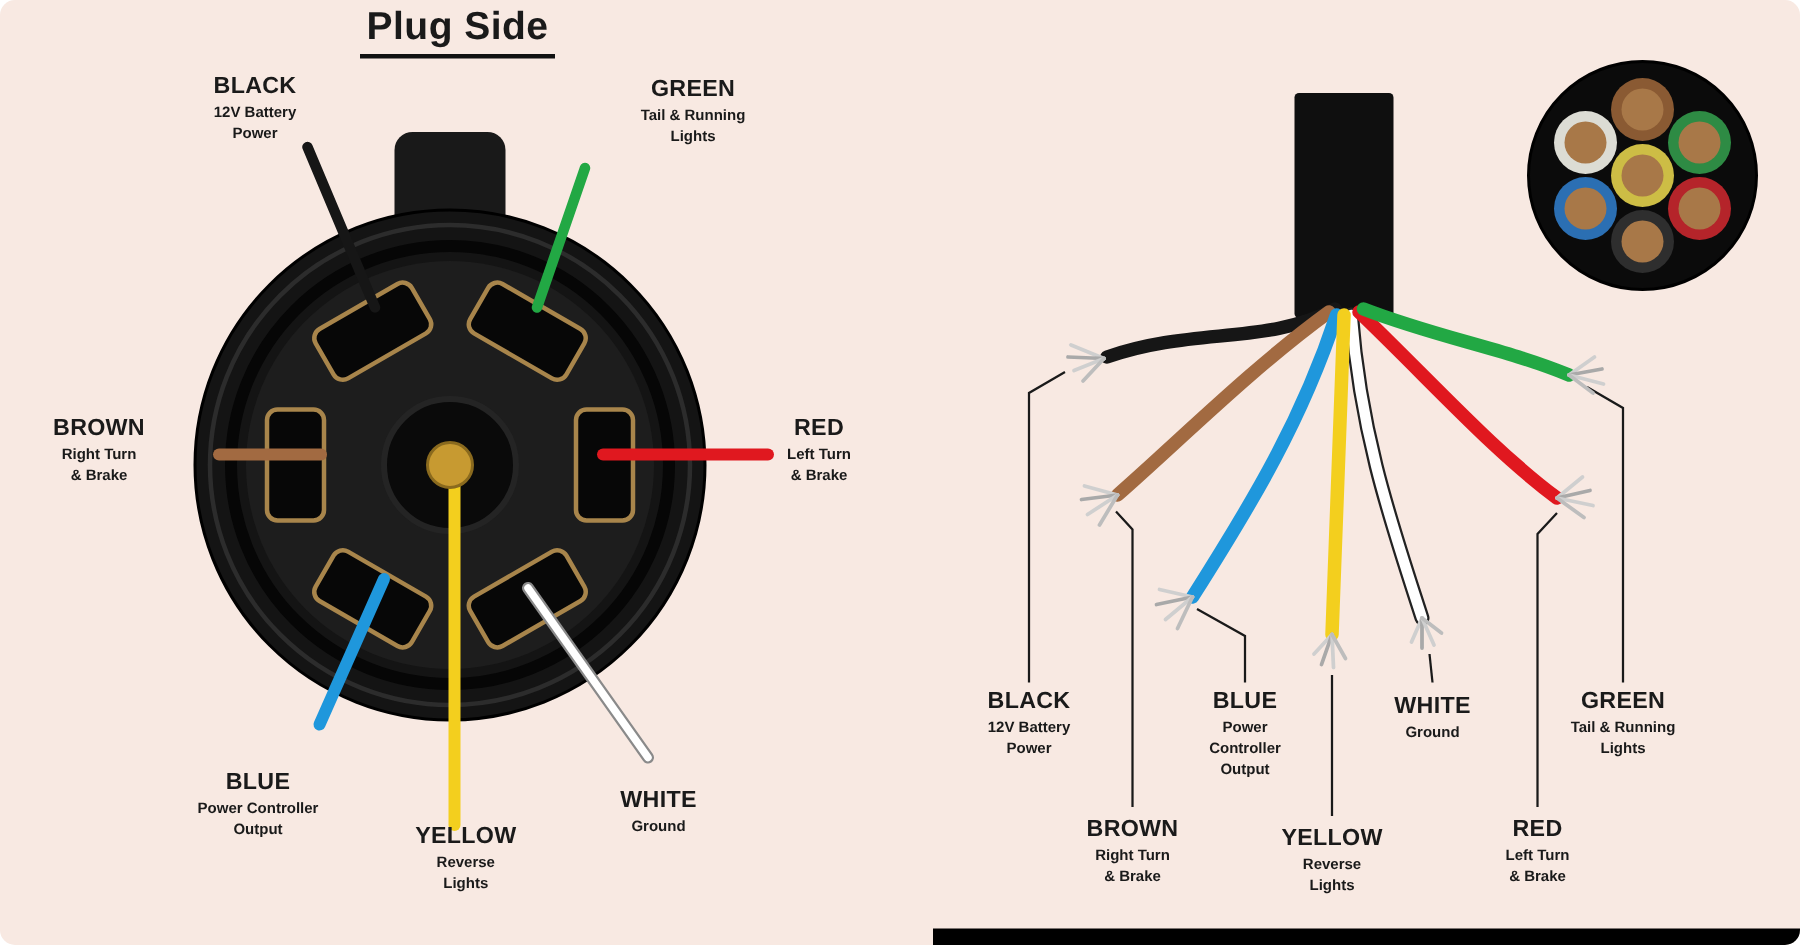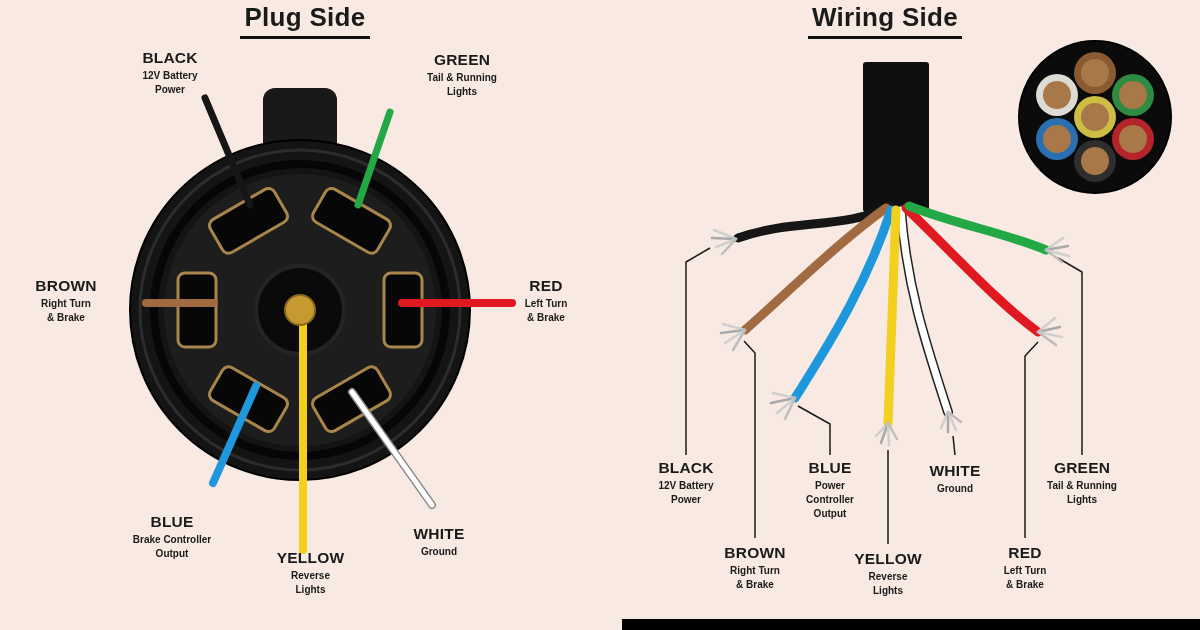--- a/index.html
+++ b/index.html
@@ -1,43 +1,41 @@
 <!DOCTYPE html>
 <html><head>
 <meta charset="utf-8">
 <style>
   html,body{margin:0;padding:0;}
   .canvas{
     position:relative; width:1200px; height:630px; overflow:hidden;
     background:#f8e9e2;
     font-family:"Liberation Sans", sans-serif;
     color:#1a1a1a;
+    border-radius:10px;
   }
   .panel-svg{position:absolute; top:0;}
   .title-wrap{position:absolute; text-align:center;}
   .title{
     display:inline-block; font-size:26px; font-weight:bold;
     border-bottom:3px solid #111; padding:0 4px 3px 4px; letter-spacing:.3px;
   }
   .label{position:absolute; text-align:center;}
   .lname{font-weight:bold; font-size:15.5px; letter-spacing:.2px; line-height:1.35;}
   .ldesc{font-weight:bold; font-size:10px; white-space:pre-line; line-height:1.4;}
   .bottom-bar{position:absolute; left:622px; top:619px; width:578px; height:11px; background:#000;}
 </style>
 </head>
 <body>
 
 <div class="canvas">
 
   <div class="title-wrap" style="left:190px; top:2px; width:230px;">
     <span class="title">Plug Side</span>
   </div>
-  <div class="title-wrap" style="left:770px; top:2px; width:230px;">
-    <span class="title">Wiring Side</span>
-  </div>
 
   <svg class="panel-svg" style="left:0;" width="610" height="630" viewBox="0 0 610 630">
 
     <rect x="263" y="88" width="74" height="70" rx="12" fill="#191919"></rect>
 
     <g>
       <circle cx="300" cy="310" r="170" fill="#141414" stroke="#000" stroke-width="2"></circle>
       <circle cx="300" cy="310" r="160" fill="none" stroke="#2c2c2c" stroke-width="3"></circle>
       <circle cx="300" cy="310" r="146" fill="none" stroke="#060606" stroke-width="8"></circle>
       <circle cx="300" cy="310" r="136" fill="#1d1d1d"></circle>
@@ -194,21 +192,21 @@
     <div class="ldesc">Right Turn
 &amp; Brake</div>
   </div>
   <div class="label" style="left:482px; top:276px; width:128px;">
     <div class="lname">RED</div>
     <div class="ldesc">Left Turn
 &amp; Brake</div>
   </div>
   <div class="label" style="left:72px; top:512px; width:200px;">
     <div class="lname">BLUE</div>
-    <div class="ldesc">Brake Controller
+    <div class="ldesc">Power Controller
 Output</div>
   </div>
   <div class="label" style="left:238px; top:548px; width:145px;">
     <div class="lname">YELLOW</div>
     <div class="ldesc">Reverse
 Lights</div>
   </div>
   <div class="label" style="left:380px; top:524px; width:118px;">
     <div class="lname">WHITE</div>
     <div class="ldesc">Ground</div>

